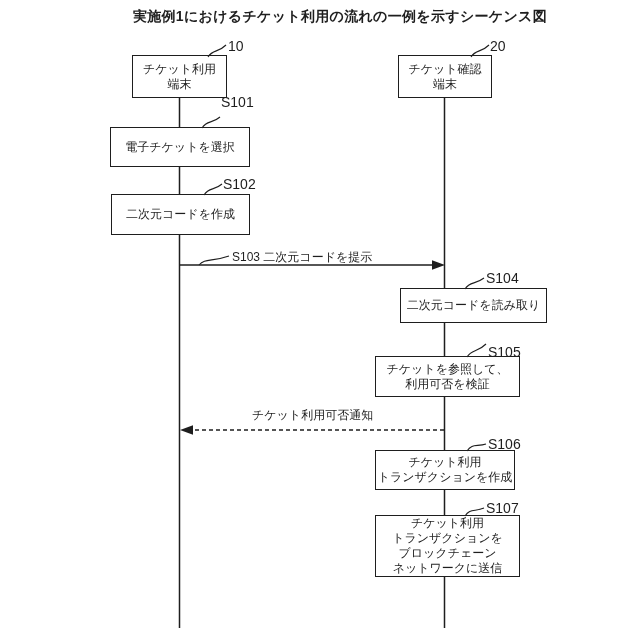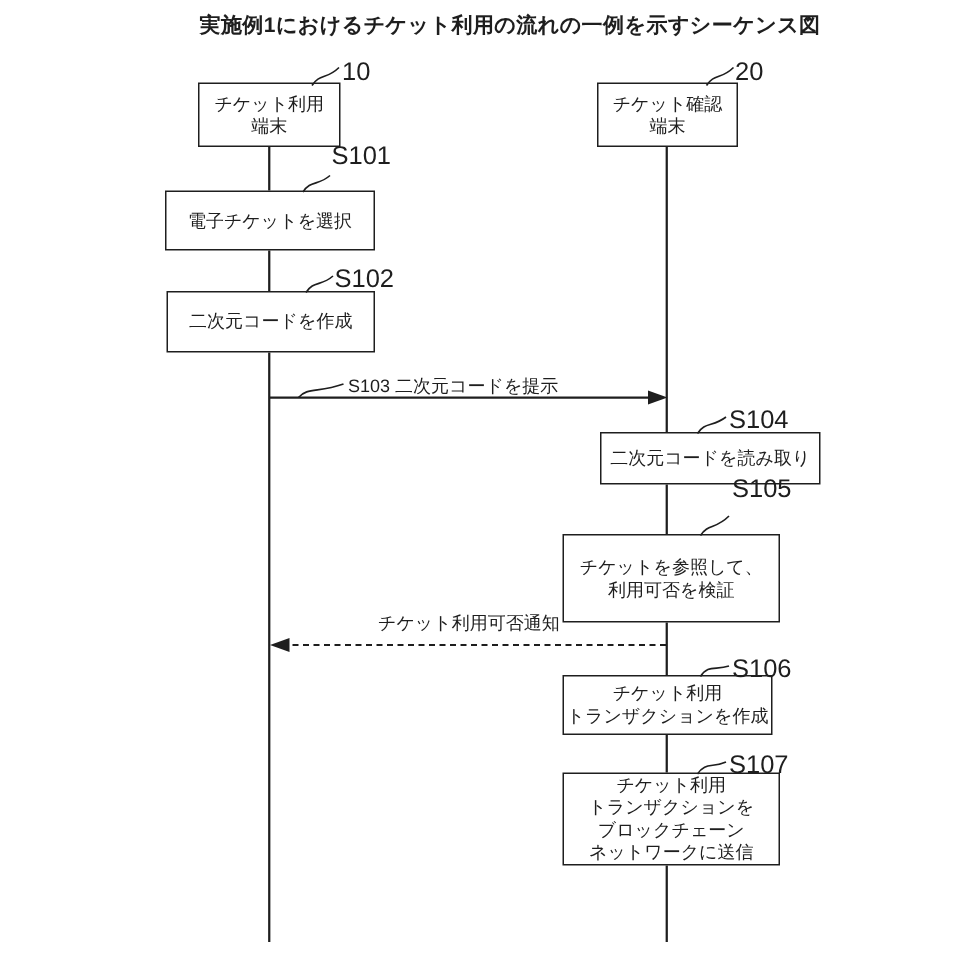--- a/index.html
+++ b/index.html
@@ -47,35 +47,35 @@
     font-size: 12px;
     line-height: 1.25;
     white-space: pre-line;
     z-index: 2;
   }
   .actor-left  { left: 132px; top: 55px;  width: 95px;  height: 43px; }
   .actor-right { left: 398px; top: 55px;  width: 94px;  height: 43px; }
   .box-s101 { left: 110px; top: 127px; width: 140px; height: 40px; }
   .box-s102 { left: 111px; top: 194px; width: 139px; height: 41px; }
   .box-s104 { left: 373px; top: 288px; width: 147px; height: 35px; margin-left: 27px; }
-  .box-s105 { left: 375px; top: 356px; width: 145px; height: 59px; }
+  .box-s105 { left: 375px; top: 356px; width: 145px; height: 41px; }
   .box-s106 { left: 375px; top: 450px; width: 140px; height: 40px; }
   .box-s107 { left: 375px; top: 515px; width: 145px; height: 62px; }
   .ref {
     position: absolute;
-    font-size: 17px;
+    font-size: 14px;
     white-space: nowrap;
     z-index: 3;
   }
   .ref-10   { left: 228px; top: 38px; }
   .ref-20   { left: 490px; top: 38px; }
   .ref-s101 { left: 221px; top: 94px; }
   .ref-s102 { left: 223px; top: 176px; }
   .ref-s104 { left: 486px; top: 270px; }
-  .ref-s105 { left: 488px; top: 316px; }
+  .ref-s105 { left: 488px; top: 344px; }
   .ref-s106 { left: 488px; top: 436px; }
   .ref-s107 { left: 486px; top: 500px; }
   .msg-label {
     position: absolute;
     font-size: 12px;
     white-space: nowrap;
     z-index: 3;
     background: transparent;
   }
   .label-s103   { left: 232px; top: 249px; }

